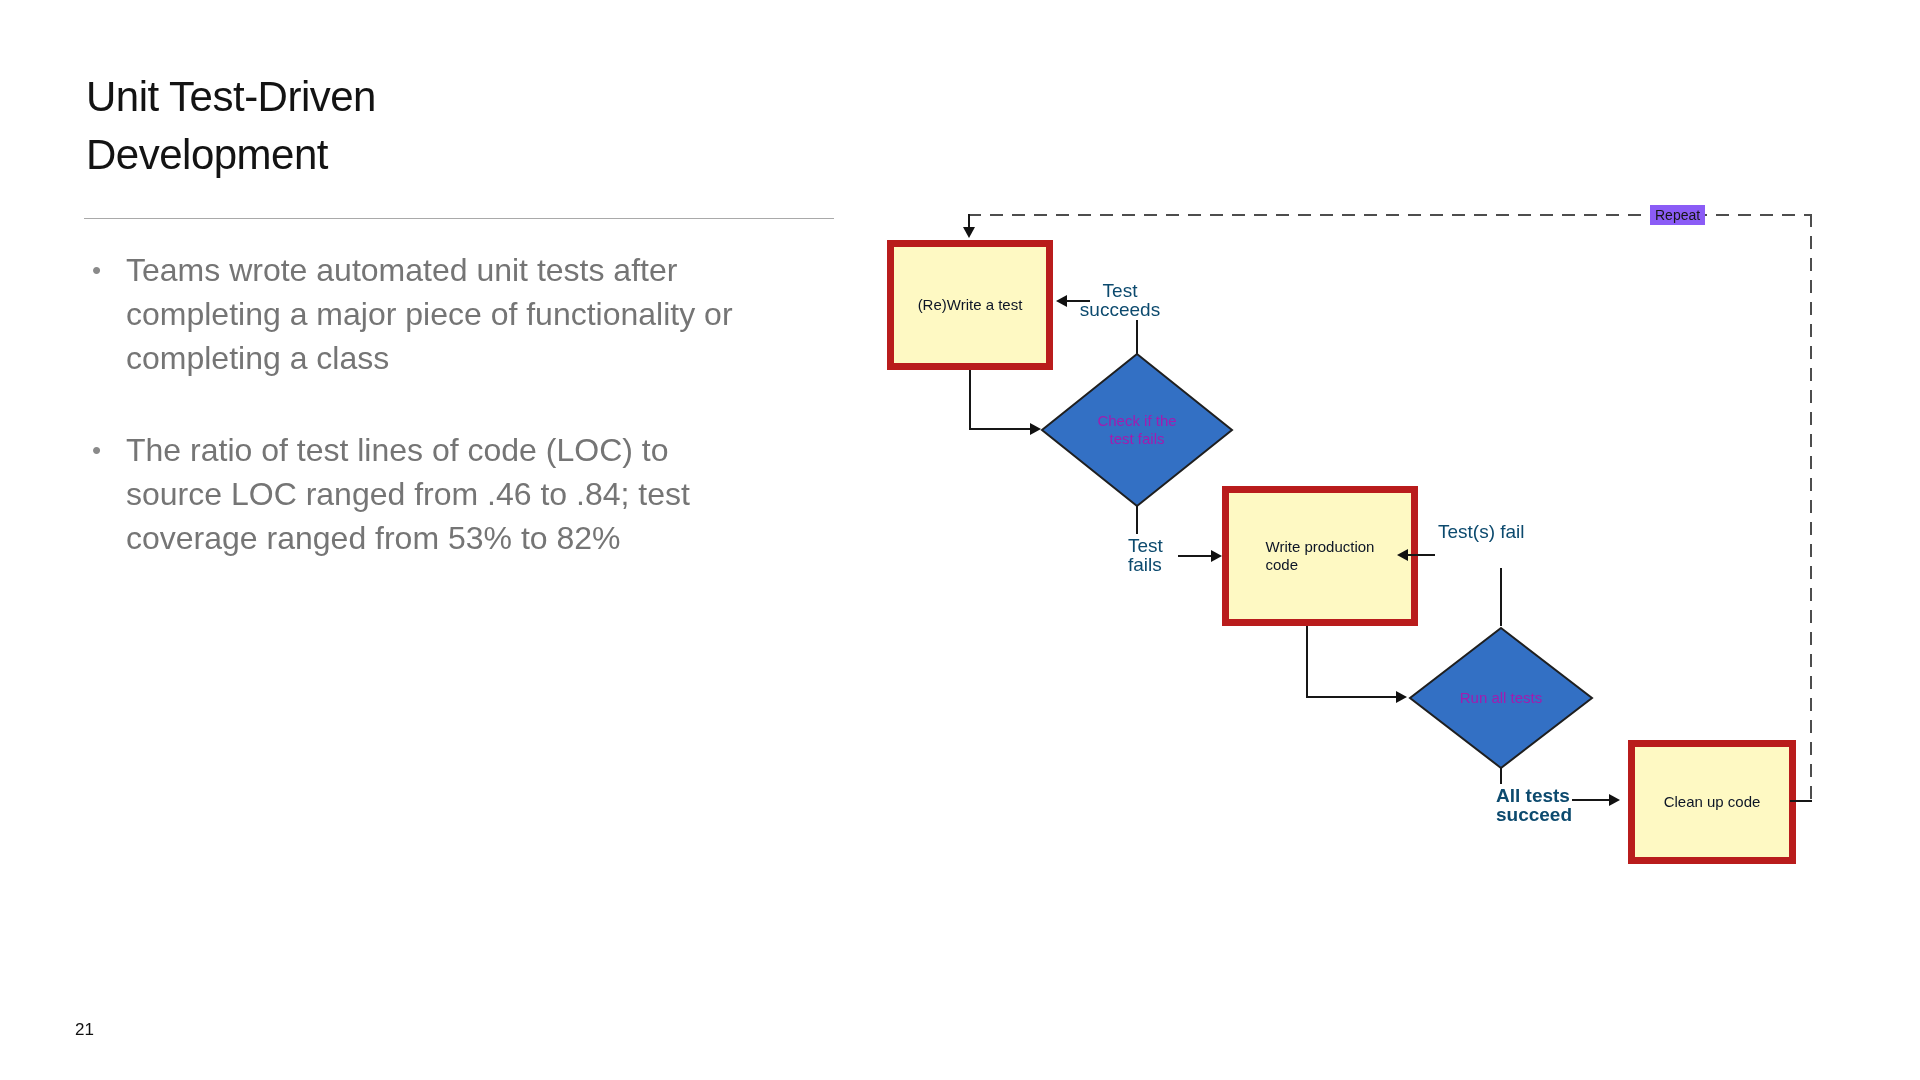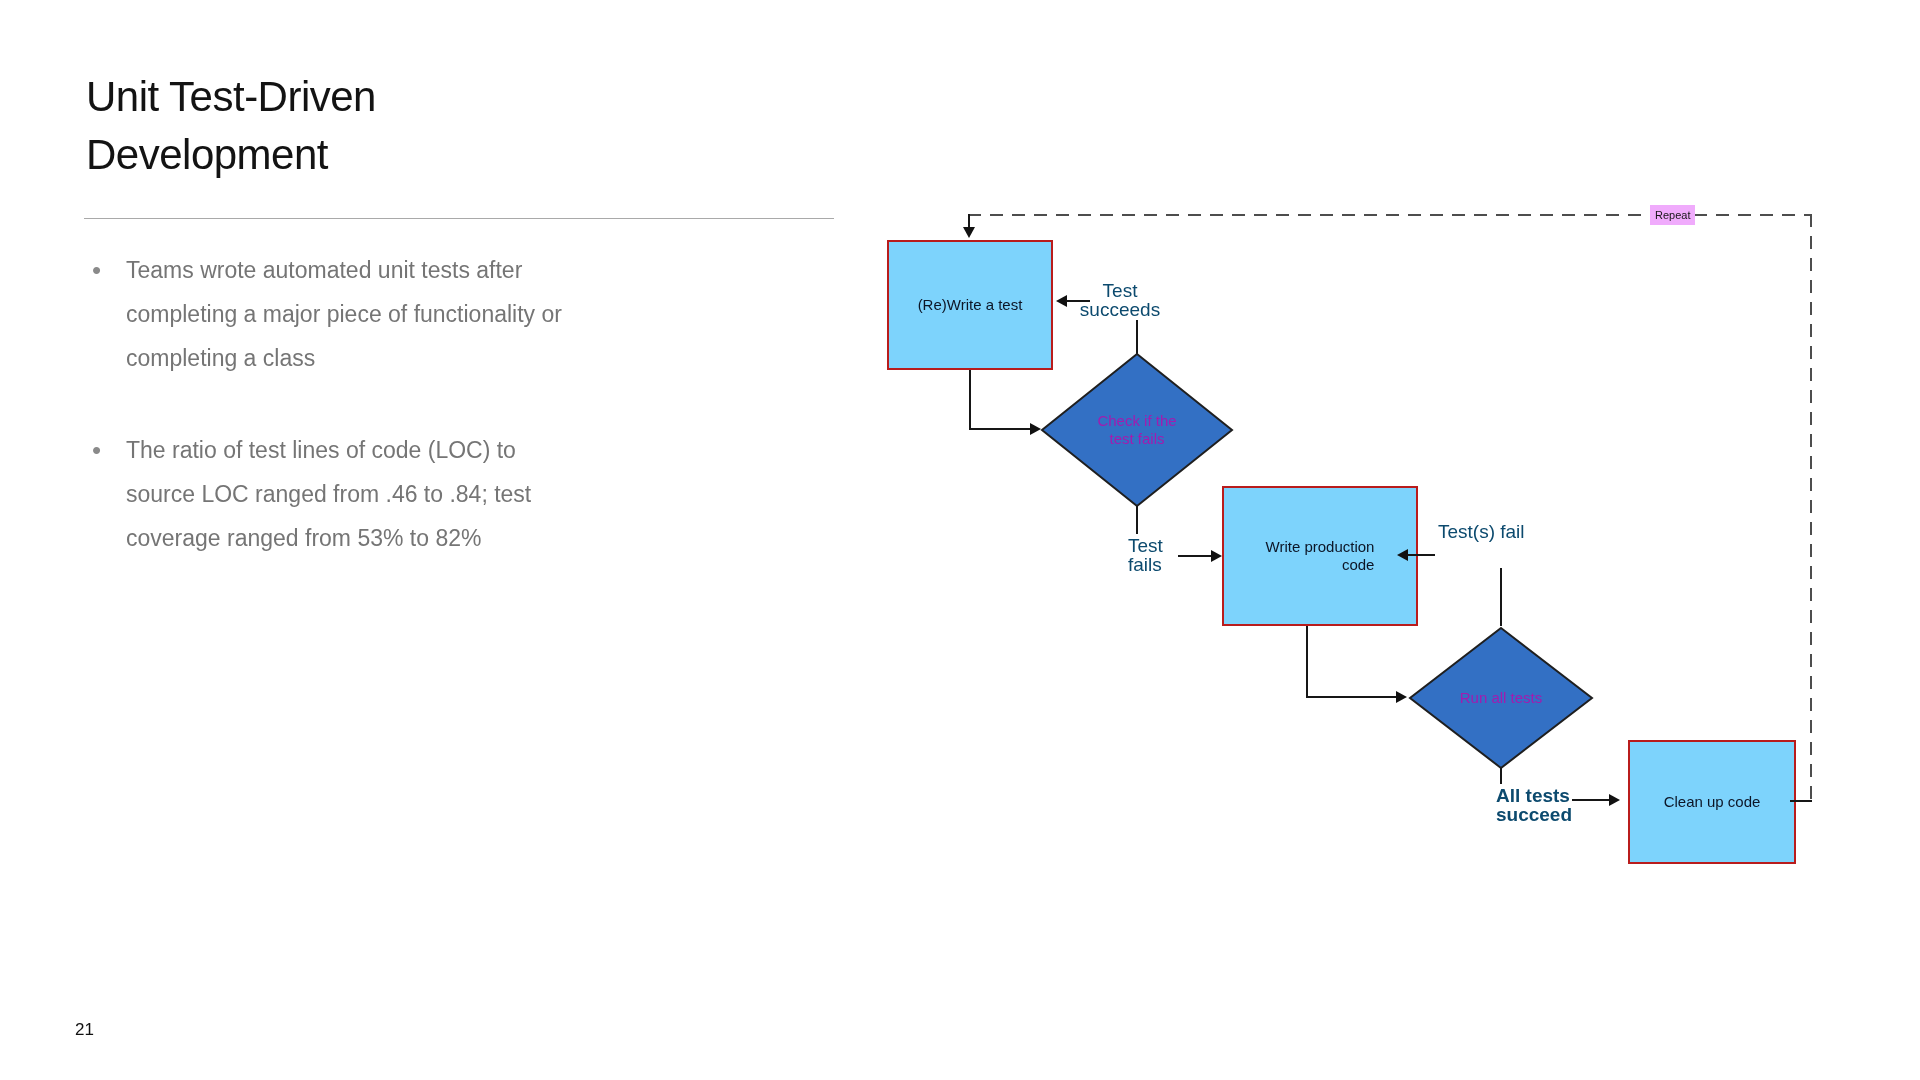--- a/index.html
+++ b/index.html
@@ -14,32 +14,32 @@
     left:86px;top:40px;width:760px;
     font-size:42px;line-height:58px;font-weight:400;color:#131313;
     white-space:pre-line;letter-spacing:-0.5px;
   }
   .title-divider{
     left:84px;top:218px;width:750px;height:1px;background:#a9a9a9;
   }
   .bullets{left:88px;top:248px;width:820px;list-style:none;margin:0;padding:0;}
   .bullets li{
     position:relative;padding-left:38px;margin:0 0 48px 0;
-    font-size:23px;line-height:44px;color:#757575;white-space:pre-line;
+    font-size:32px;line-height:44px;color:#757575;white-space:pre-line;
   }
   .bullets li::before{
     content:"\2022";position:absolute;left:4px;top:0;
     font-size:26px;color:#8a8a8a;
   }
   .page-number{left:75px;top:1020px;font-size:17px;color:#111;}
 
   
   .proc{
-    background:#7dd3fc;border:2px solid #b91c1c;
-    display:flex;align-items:center;justify-content:center;text-align:right;
+    background:#fef9c3;border:7px solid #b91c1c;
+    display:flex;align-items:center;justify-content:center;text-align:left;
     font-size:15px;line-height:18px;color:#0c1526;white-space:pre-line;
     box-sizing:border-box;
   }
   .dec-wrap{pointer-events:none;}
   .dec-label{
     position:absolute;left:0;top:0;width:100%;height:100%;
     display:flex;align-items:center;justify-content:center;text-align:center;
     font-size:15px;line-height:18px;color:#a21caf;white-space:pre-line;
   }
   .edge-label{
@@ -53,21 +53,21 @@
   }
   .dash-v{
     width:2px;
     background:repeating-linear-gradient(180deg,#4d4d4d 0 13px,transparent 13px 22px);
   }
   .arr{width:0;height:0;}
   .arr-down{border-left:6px solid transparent;border-right:6px solid transparent;border-top:11px solid #111;}
   .arr-left{border-top:6px solid transparent;border-bottom:6px solid transparent;border-right:11px solid #111;}
   .arr-right{border-top:6px solid transparent;border-bottom:6px solid transparent;border-left:11px solid #111;}
   .repeat-tag{
-    background:#f0abfc;padding:0 5px;font-size:11px;line-height:20px;color:#161616;
+    background:#8b5cf6;padding:0 5px;font-size:14px;line-height:20px;color:#161616;
   }
 </style>
 </head>
 <body>
 
 <h1 class="abs slide-title">Unit Test-Driven
 Development</h1>
 <div class="abs title-divider"></div>
 
 <ul class="abs bullets">

